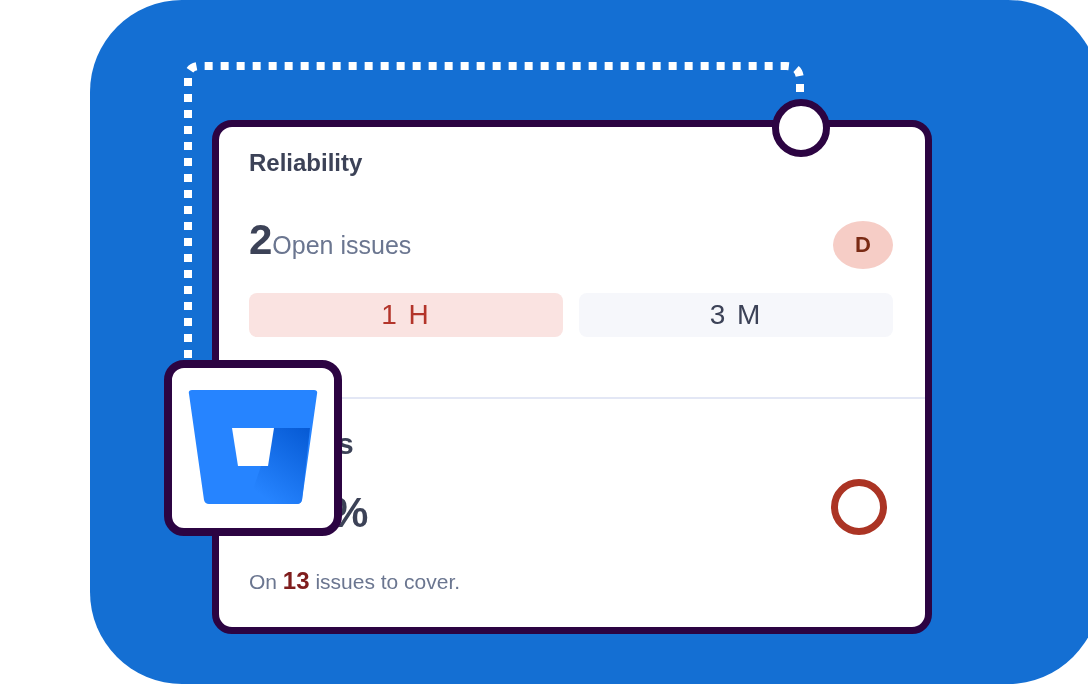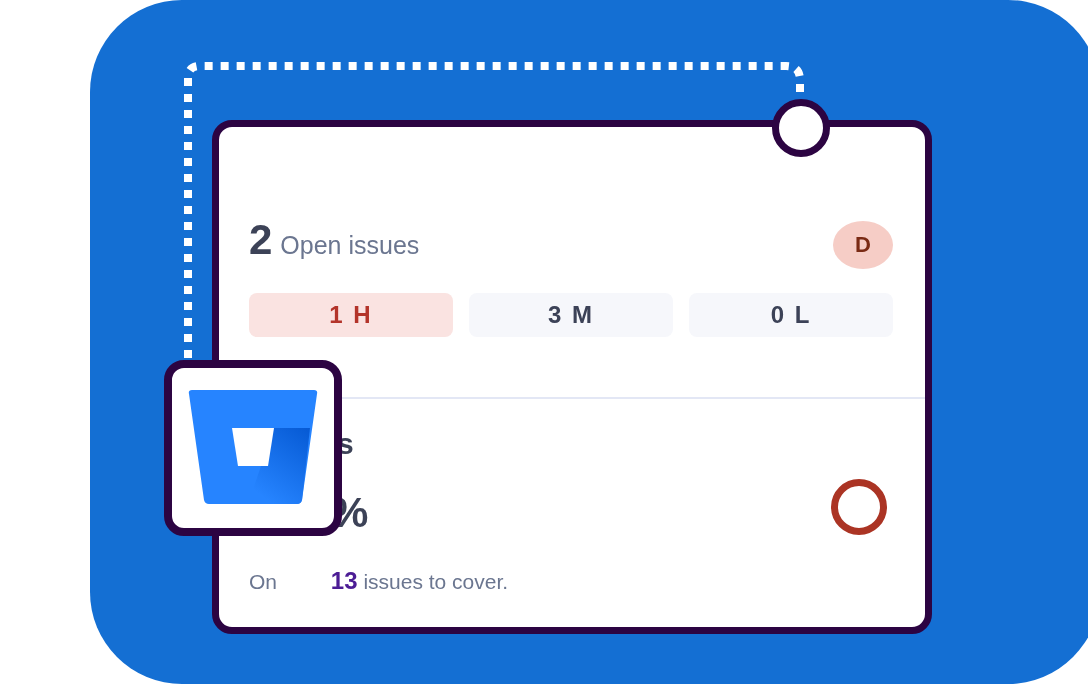--- a/index.html
+++ b/index.html
@@ -18,48 +18,48 @@
       position: absolute; left: 212px; top: 120px; width: 720px; height: 514px;
       box-sizing: border-box; background: #fff;
       border: 7px solid #2c0442; border-radius: 20px;
     }
     .card-title {
       position: absolute; left: 30px; top: 22px;
       font-size: 24px; font-weight: 700; color: #3c4257;
     }
     .issues-row { position: absolute; left: 30px; top: 92px; display: flex; align-items: baseline; }
     .issues-count { font-size: 42px; font-weight: 700; color: #3c4257; line-height: 1; }
-    .issues-label { font-size: 25px; color: #6b7690; margin-left: 8px; }
+    .issues-label { font-size: 25px; color: #6b7690; }
     .grade {
       position: absolute; right: 32px; top: 94px; width: 60px; height: 48px;
       border-radius: 50%; background: #f6cdc6; color: #7a2a14;
       display: flex; align-items: center; justify-content: center;
       font-size: 22px; font-weight: 700;
     }
     .sev-row { position: absolute; left: 30px; right: 32px; top: 166px; display: flex; gap: 16px; }
     .sev {
       flex: 1; height: 44px; border-radius: 8px; background: #f6f7fb;
       display: flex; align-items: center; justify-content: center;
-      font-size: 24px; font-weight: 700; color: #3c4257; letter-spacing: 2px;
+      font-size: 28px; font-weight: 400; color: #3c4257; letter-spacing: 2px;
     }
     .sev.high { background: #fae3e1; color: #b3342a; }
     .divider { position: absolute; left: 120px; right: 0; top: 270px; height: 2px; background: #e3e7f5; }
     .pct {
       position: absolute; left: 112px; top: 362px;
       font-size: 42px; font-weight: 700; color: #3c4257;
     }
     .partial { position: absolute; left: 118px; top: 300px; font-size: 30px; font-weight: 700; color: #3c4257; }
     .ring {
       position: absolute; right: 38px; top: 352px; width: 56px; height: 56px;
       box-sizing: border-box; border: 7px solid #ab3424; border-radius: 50%;
     }
     .footer {
       position: absolute; left: 30px; top: 440px; font-size: 21px; color: #6b7690;
     }
-    .footer b { color: #4c1d95; font-size: 24px; margin-left: 48px; }
+    .footer b { color: #7f1d1d; font-size: 24px; }
     .node {
       position: absolute; left: 772px; top: 99px; width: 58px; height: 58px;
       box-sizing: border-box; background: #fff;
       border: 7px solid #2c0442; border-radius: 50%;
     }
     .logo-box {
       position: absolute; left: 164px; top: 360px; width: 178px; height: 176px;
       box-sizing: border-box; background: #fff;
       border: 8px solid #2c0442; border-radius: 20px;
     }
@@ -68,29 +68,29 @@
 </head>
 <body>
 
 <div class="bg"></div>
 
 <svg class="dots-svg" viewBox="0 0 1088 684">
   <path d="M188 358 L188 78 Q188 66 200 66 L786 66 Q800 66 800 80 L800 100" fill="none" stroke="#ffffff" stroke-width="8" stroke-dasharray="8 8"></path>
 </svg>
 
 <div class="card">
+  <div class="card-title">Reliability</div>
   <div class="issues-row">
     <span class="issues-count">2</span>
     <span class="issues-label">Open issues</span>
   </div>
   <div class="grade">D</div>
   <div class="sev-row">
     <div class="sev high">1 H</div>
     <div class="sev">3 M</div>
-    <div class="sev">0 L</div>
   </div>
   <div class="divider"></div>
   <div class="partial">s</div>
   <div class="pct">%</div>
   <div class="ring"></div>
   <div class="footer">
     <span>On</span>
     <b>13</b>
     <span>issues to cover.</span>
   </div>

